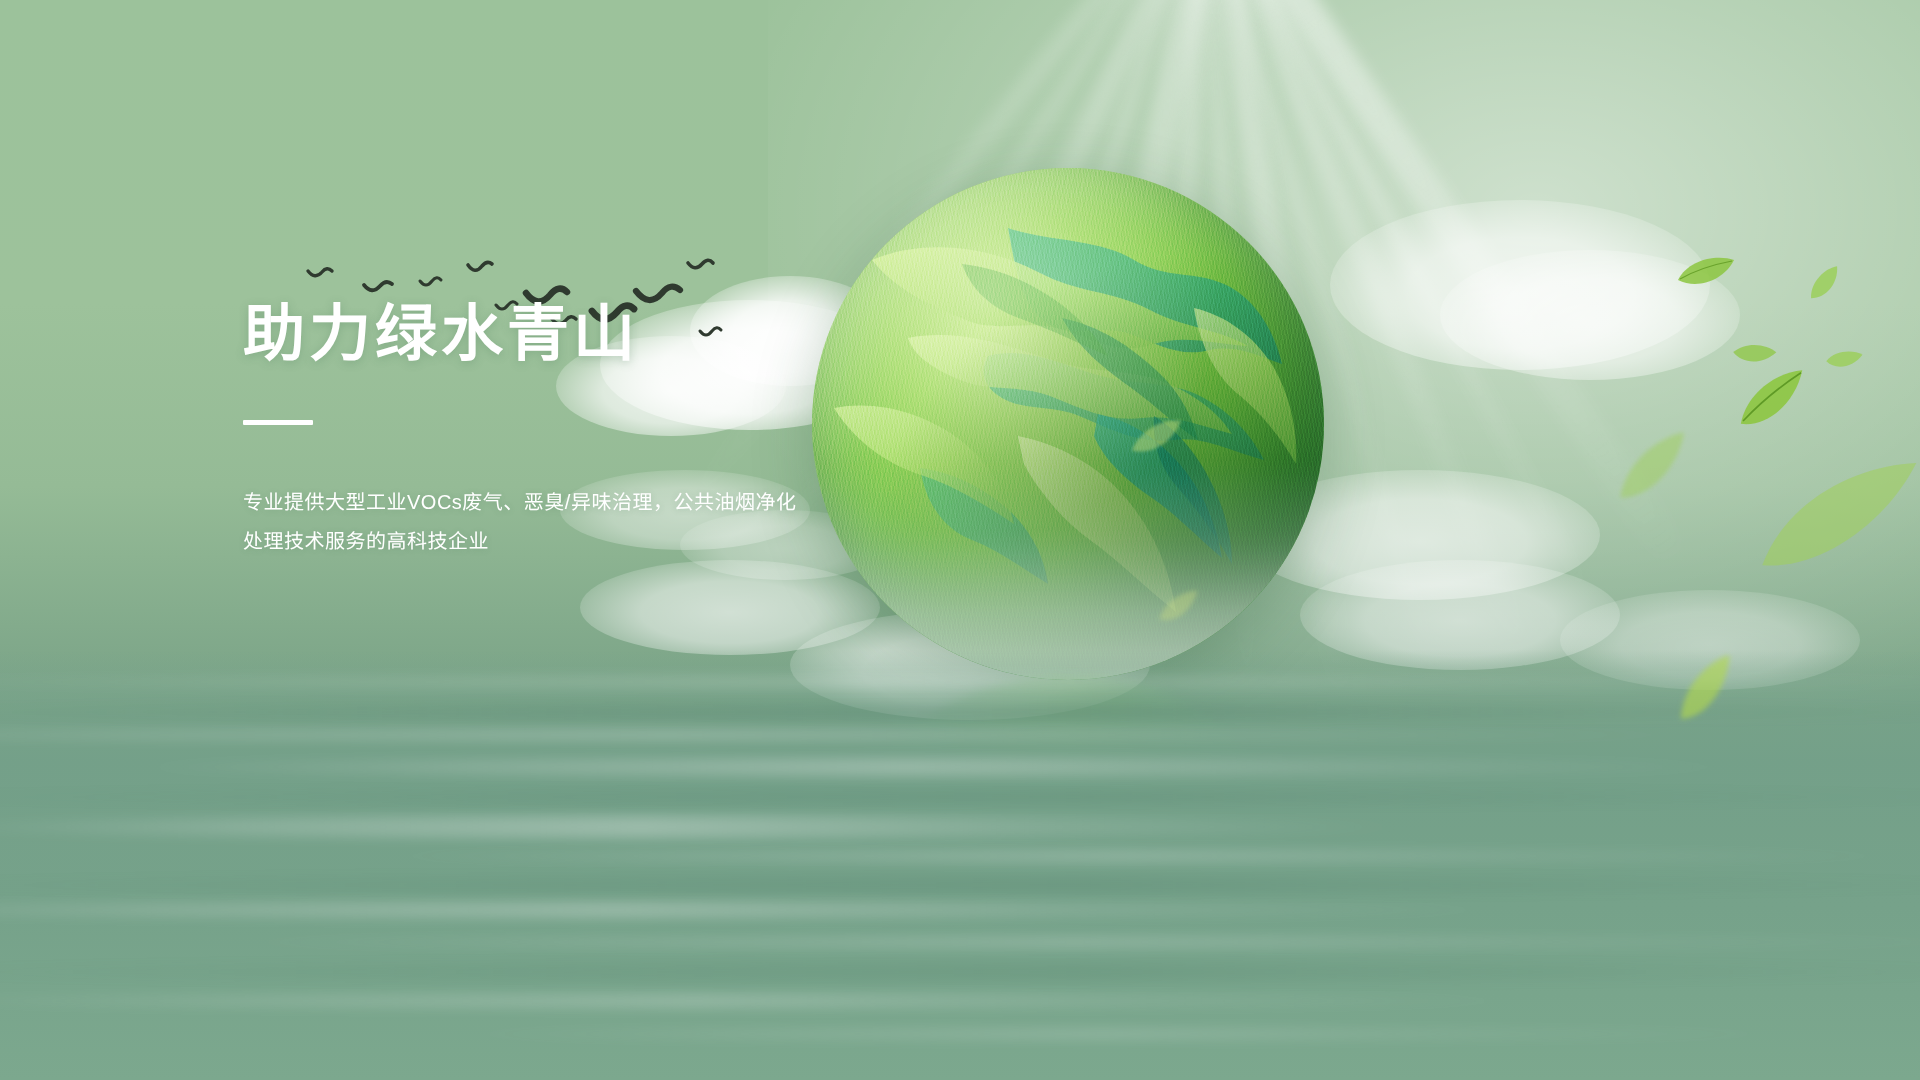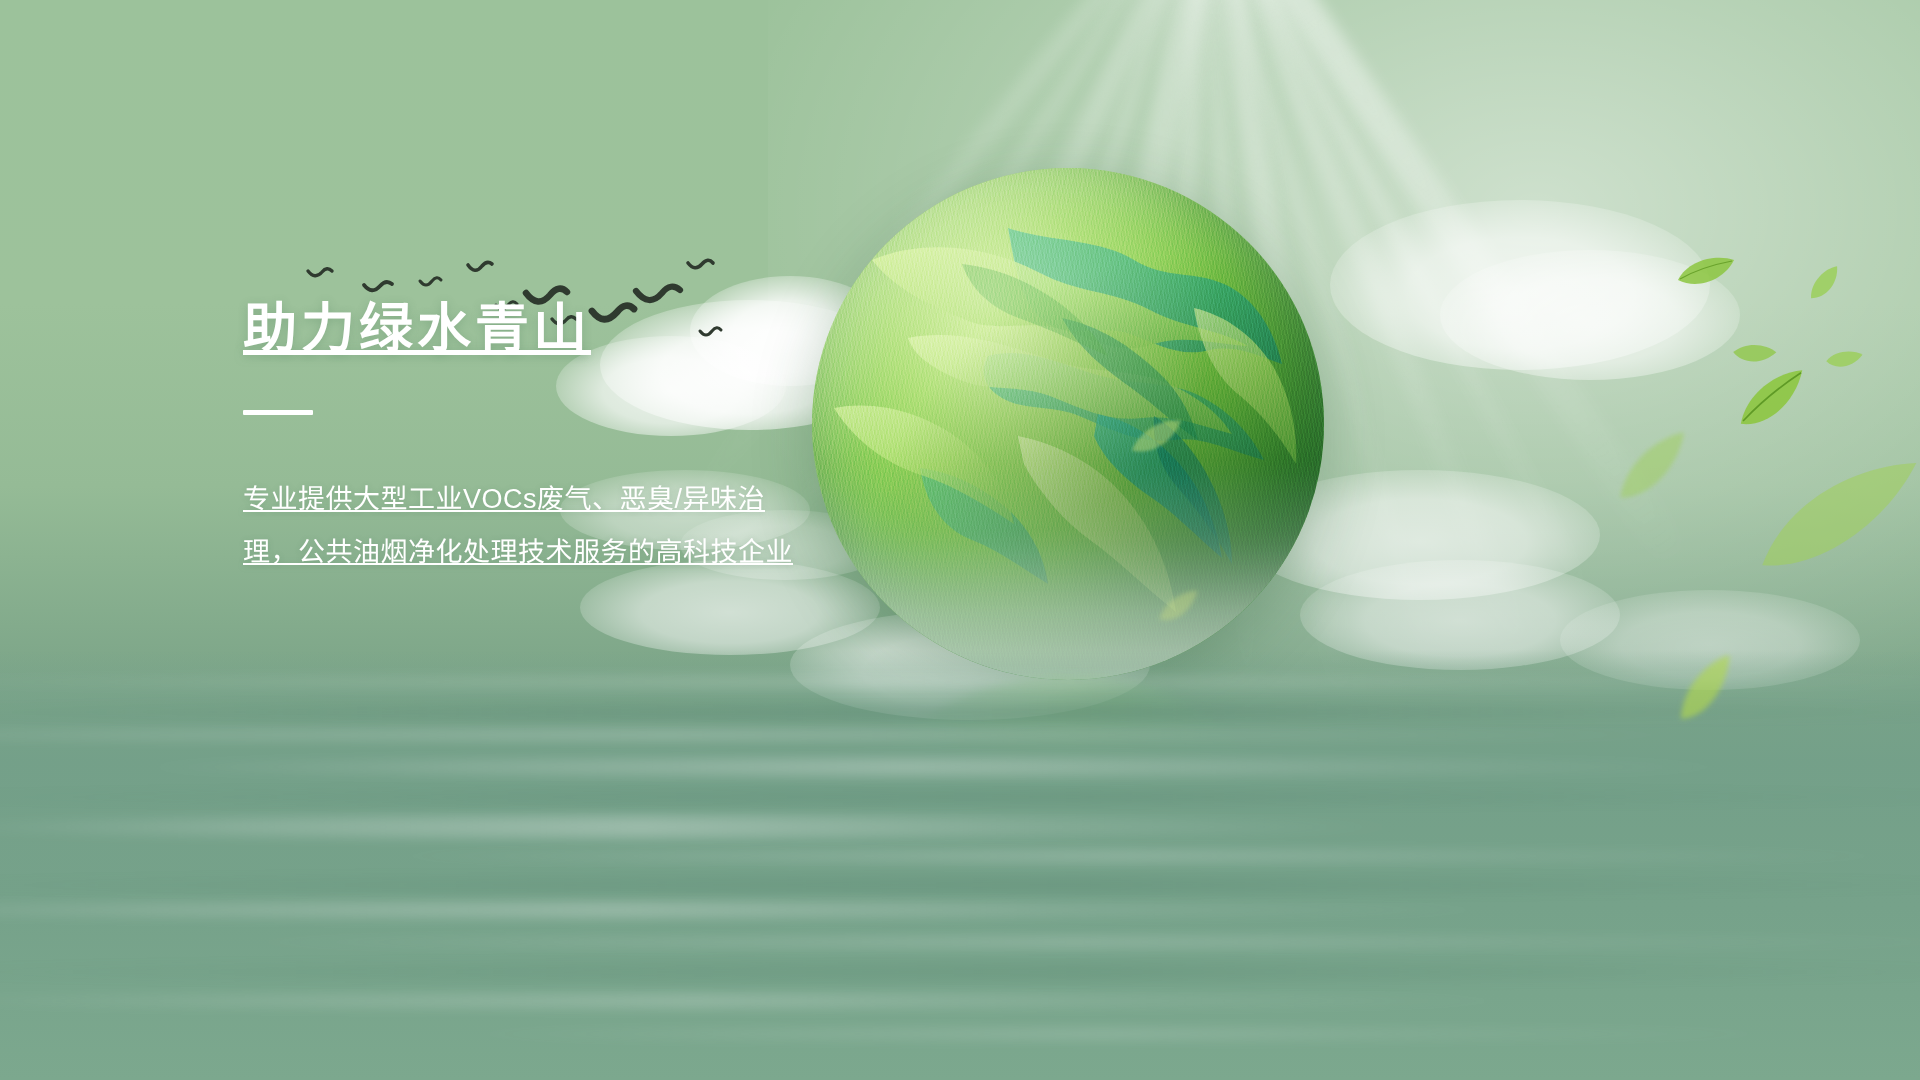--- a/index.html
+++ b/index.html
@@ -197,45 +197,43 @@
   
   .copy {
     position: absolute;
     left: 243px;
     top: 296px;
     width: 760px;
     z-index: 30;
   }
   .headline {
     color: #ffffff;
-    font-size: 54px;
+    font-size: 62px;
     font-weight: 700;
     line-height: 1.22;
     letter-spacing: 4px;
     margin: 0;
     text-shadow: 0 2px 10px rgba(60,110,75,0.25);
-    text-decoration: underline;
   }
   .headline-line { display: block; }
   .divider {
     margin-top: 48px;
     width: 70px;
     height: 5px;
     background: #ffffff;
     border-radius: 1px;
   }
   .subcopy {
     margin-top: 58px;
     color: #ffffff;
-    font-size: 27px;
+    font-size: 20px;
     line-height: 1.95;
     letter-spacing: 0.5px;
     max-width: 560px;
     text-shadow: 0 1px 6px rgba(60,110,75,0.22);
-    text-decoration: underline;
   }
 </style>
 </head>
 <body>
 
 <div class="banner">
 
   <div class="sky-glow"></div>
 
   <div class="rays">

